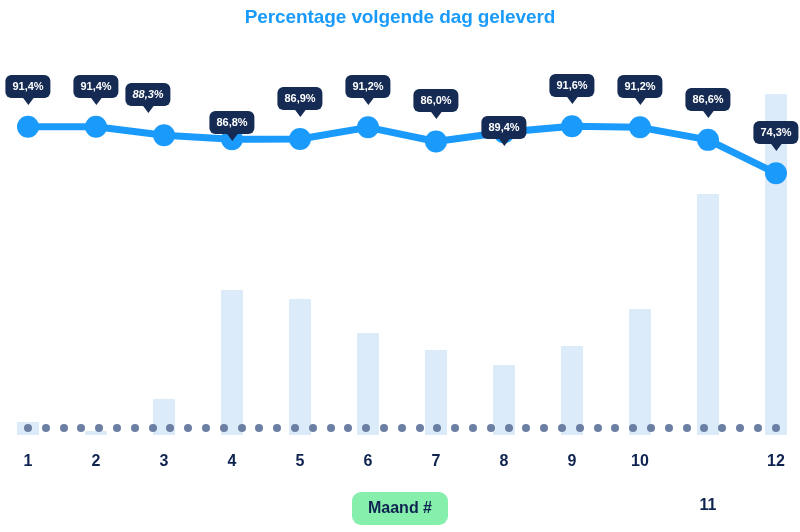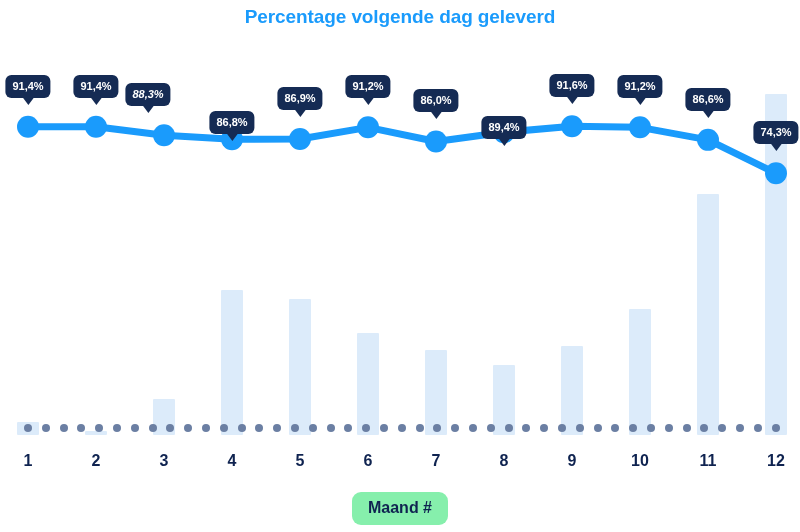--- a/index.html
+++ b/index.html
@@ -226,19 +226,19 @@
       <span class="x-tick" style="left: 28px;">1</span>
       <span class="x-tick" style="left: 96px;">2</span>
       <span class="x-tick" style="left: 164px;">3</span>
       <span class="x-tick" style="left: 232px;">4</span>
       <span class="x-tick" style="left: 300px;">5</span>
       <span class="x-tick" style="left: 368px;">6</span>
       <span class="x-tick" style="left: 436px;">7</span>
       <span class="x-tick" style="left: 504px;">8</span>
       <span class="x-tick" style="left: 572px;">9</span>
       <span class="x-tick" style="left: 640px;">10</span>
-      <span class="x-tick" style="left: 708px;">11</span>
+      <span class="x-tick" style="left: 708px; margin-top: 44px;">11</span>
       <span class="x-tick" style="left: 776px;">12</span>
     </div>
 
   <div id="axis-title-badge">Maand #</div>
 
 </div>
 
 </body></html>

